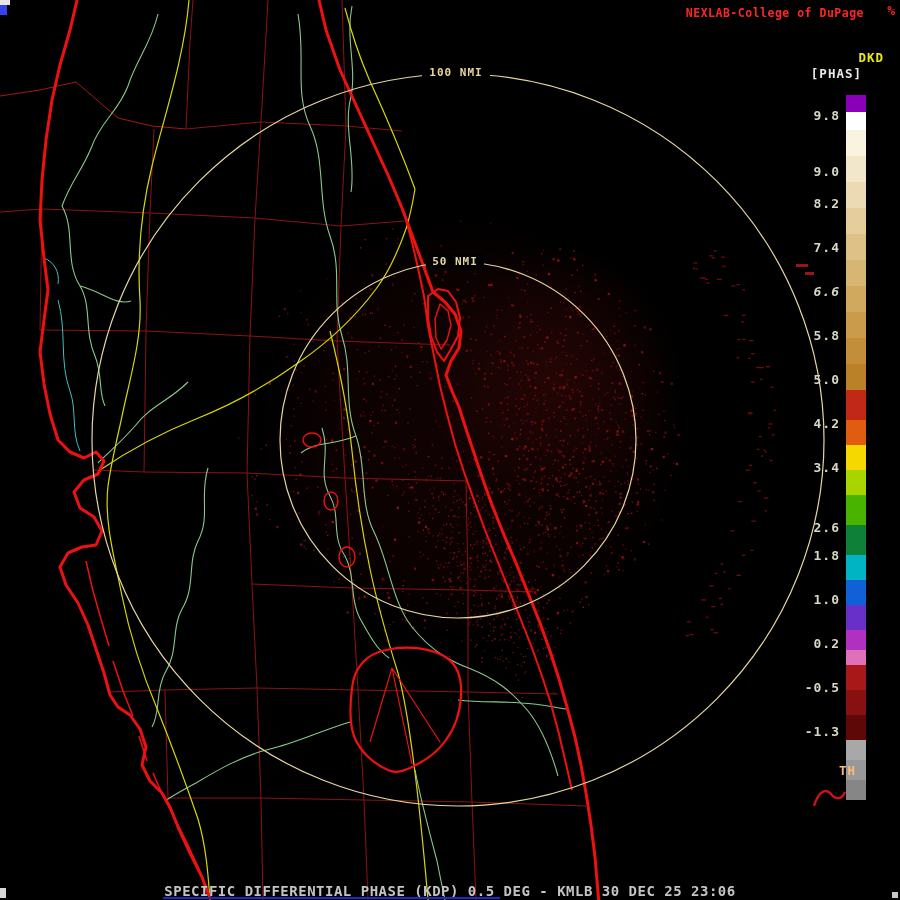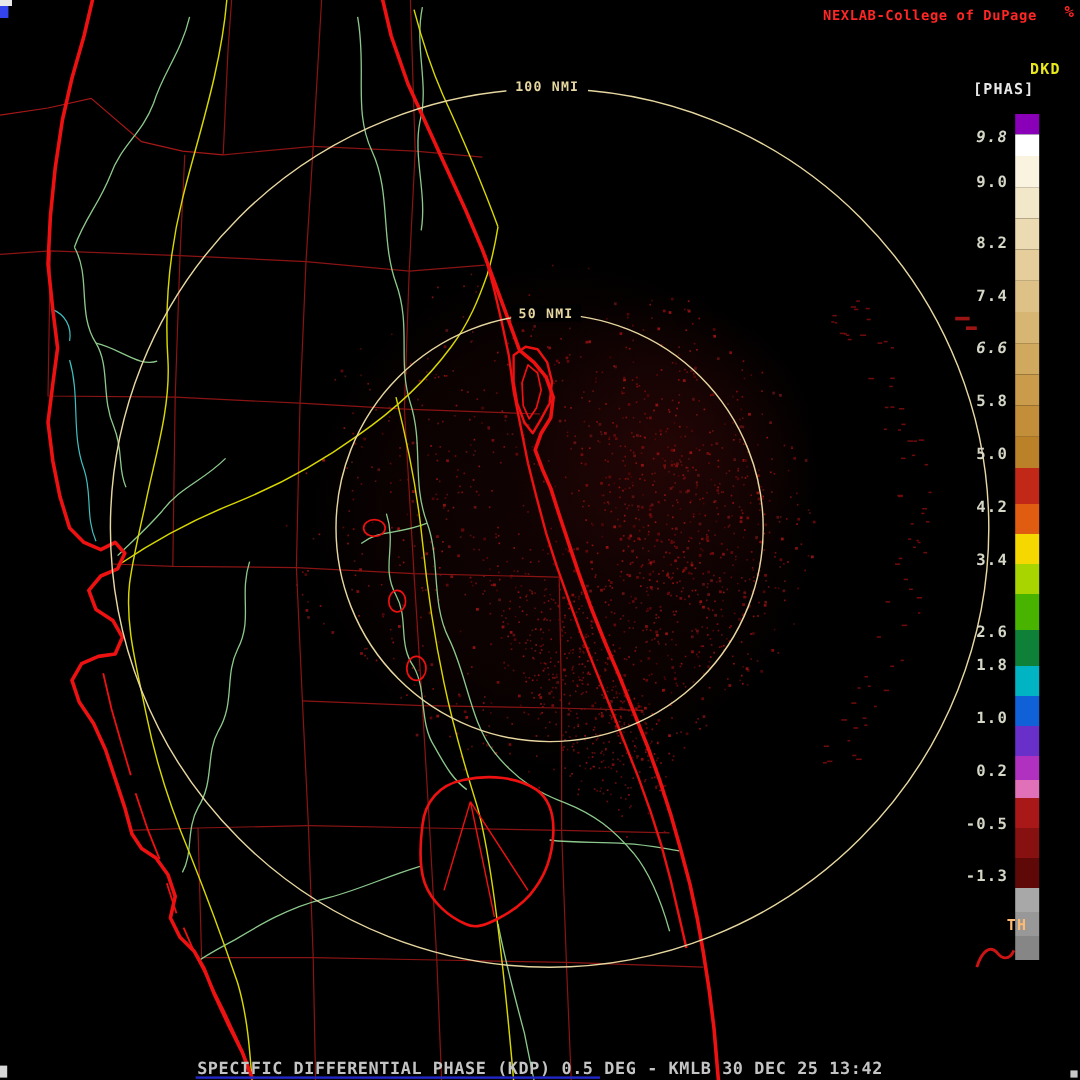--- a/index.html
+++ b/index.html
@@ -2028,33 +2028,33 @@
       <div style="height: 20px; background: rgb(176, 48, 192);"></div>
       <div style="height: 15px; background: rgb(224, 112, 184);"></div>
       <div style="height: 25px; background: rgb(168, 24, 24);"></div>
       <div style="height: 25px; background: rgb(135, 16, 16);"></div>
       <div style="height: 25px; background: rgb(94, 8, 8);"></div>
       <div style="height: 20px; background: rgb(168, 168, 168);"></div>
       <div style="height: 20px; background: rgb(152, 152, 152);"></div>
       <div style="height: 20px; background: rgb(134, 134, 134);"></div>
     </div>
   <div class="cb-ticks">
-      <div class="cb-tick" style="top: 115px; font-style: italic;">9.8</div>
-      <div class="cb-tick" style="top: 152px;">9.0</div>
+      <div class="cb-tick" style="top: 115px;">9.8</div>
+      <div class="cb-tick" style="top: 171px;">9.0</div>
       <div class="cb-tick" style="top: 203px;">8.2</div>
       <div class="cb-tick" style="top: 247px;">7.4</div>
       <div class="cb-tick" style="top: 291px; font-style: italic;">6.6</div>
       <div class="cb-tick" style="top: 335px;">5.8</div>
       <div class="cb-tick" style="top: 379px;">5.0</div>
       <div class="cb-tick" style="top: 423px;">4.2</div>
       <div class="cb-tick" style="top: 467px;">3.4</div>
       <div class="cb-tick" style="top: 527px;">2.6</div>
       <div class="cb-tick" style="top: 555px;">1.8</div>
       <div class="cb-tick" style="top: 599px; text-align: center;">1.0</div>
       <div class="cb-tick" style="top: 643px;">0.2</div>
       <div class="cb-tick" style="top: 687px;">-0.5</div>
       <div class="cb-tick" style="top: 731px; text-align: center;">-1.3</div>
     </div>
   <div class="cb-th">TH</div>
 
-  <div class="footer">SPECIFIC DIFFERENTIAL PHASE (KDP) 0.5 DEG - KMLB 30 DEC 25 13:42</div>
+  <div class="footer">SPECIFIC DIFFERENTIAL PHASE (KDP) 0.5 DEG - KMLB 30 DEC 25 23:06</div>
   <div class="footer-line"></div>
 </div>
 
 </body></html>

